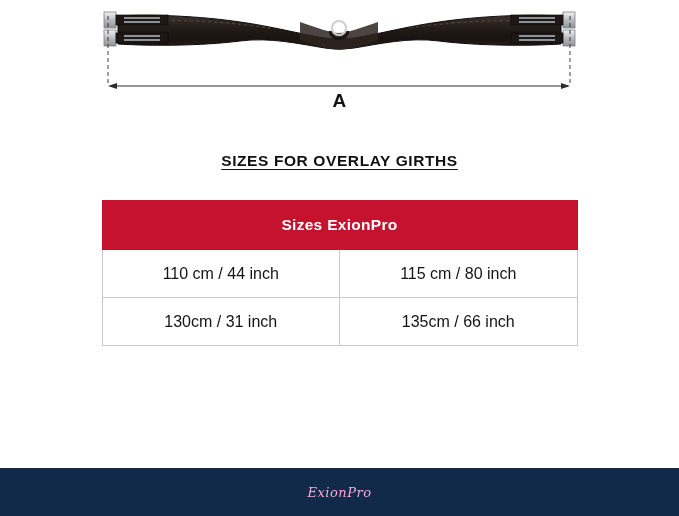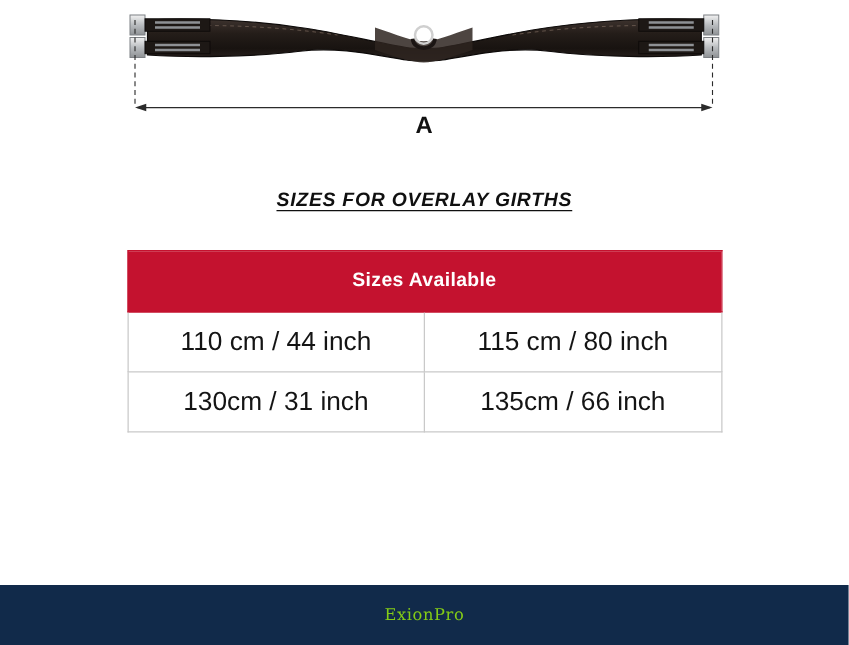--- a/index.html
+++ b/index.html
@@ -48,21 +48,20 @@
   
   .section-title {
     margin-top: 22px;
     text-align: center;
     font-size: 15.5px;
     font-weight: bold;
     color: #101010;
     letter-spacing: 0.6px;
     text-decoration: underline;
     text-underline-offset: 3px;
-    font-style: italic;
   }
 
   
   .table-wrap {
     margin: 30px auto 0 auto;
     width: 476px;
   }
   table.sizes {
     width: 100%;
     border-collapse: collapse;
@@ -78,40 +77,41 @@
     background: #c4122f;
     color: #ffffff;
     font-size: 15.5px;
     font-weight: bold;
     letter-spacing: 0.3px;
     height: 46px;
     border: 1px solid #c4122f;
   }
   table.sizes td.size-cell {
     height: 45px;
-    font-size: 21px;
+    font-size: 16px;
     font-weight: normal;
     color: #141414;
   }
 
   
   .footer-bar {
     position: absolute;
     left: 0;
     bottom: 0;
     width: 679px;
     height: 48px;
     background: #112a4a;
     display: flex;
     align-items: center;
     justify-content: center;
   }
   .brand {
-    color: #84cc16;
+    color: #f9a8d4;
     font-family: "DejaVu Serif", serif;
+    font-style: italic;
     font-size: 13px;
     letter-spacing: 0.5px;
   }
 </style>
 </head>
 <body>
 
 <div class="page">
 
   <div class="product-area">
@@ -173,21 +173,21 @@
 
     <div class="dim-label">A</div>
   </div>
 
   <div class="section-title">SIZES FOR OVERLAY  GIRTHS</div>
 
   <div class="table-wrap">
     <table class="sizes">
       <thead>
         <tr>
-          <th class="header-cell" colspan="2">Sizes Available</th>
+          <th class="header-cell" colspan="2">Sizes ExionPro</th>
         </tr>
       </thead>
       <tbody>
         <tr>
           <td class="size-cell">110 cm / 44 inch</td>
           <td class="size-cell">115 cm / 80 inch</td>
         </tr>
         <tr>
           <td class="size-cell">130cm / 31 inch</td>
           <td class="size-cell">135cm / 66 inch</td>

